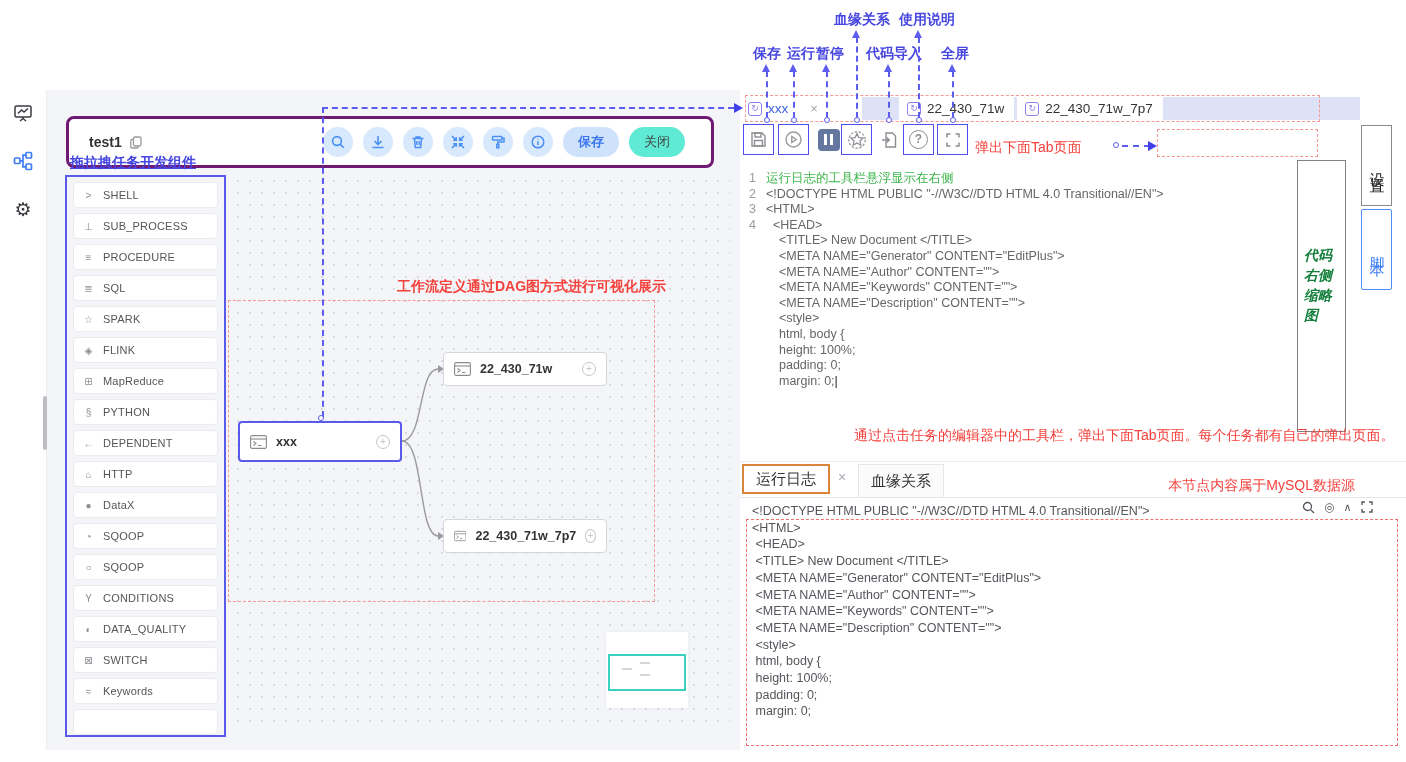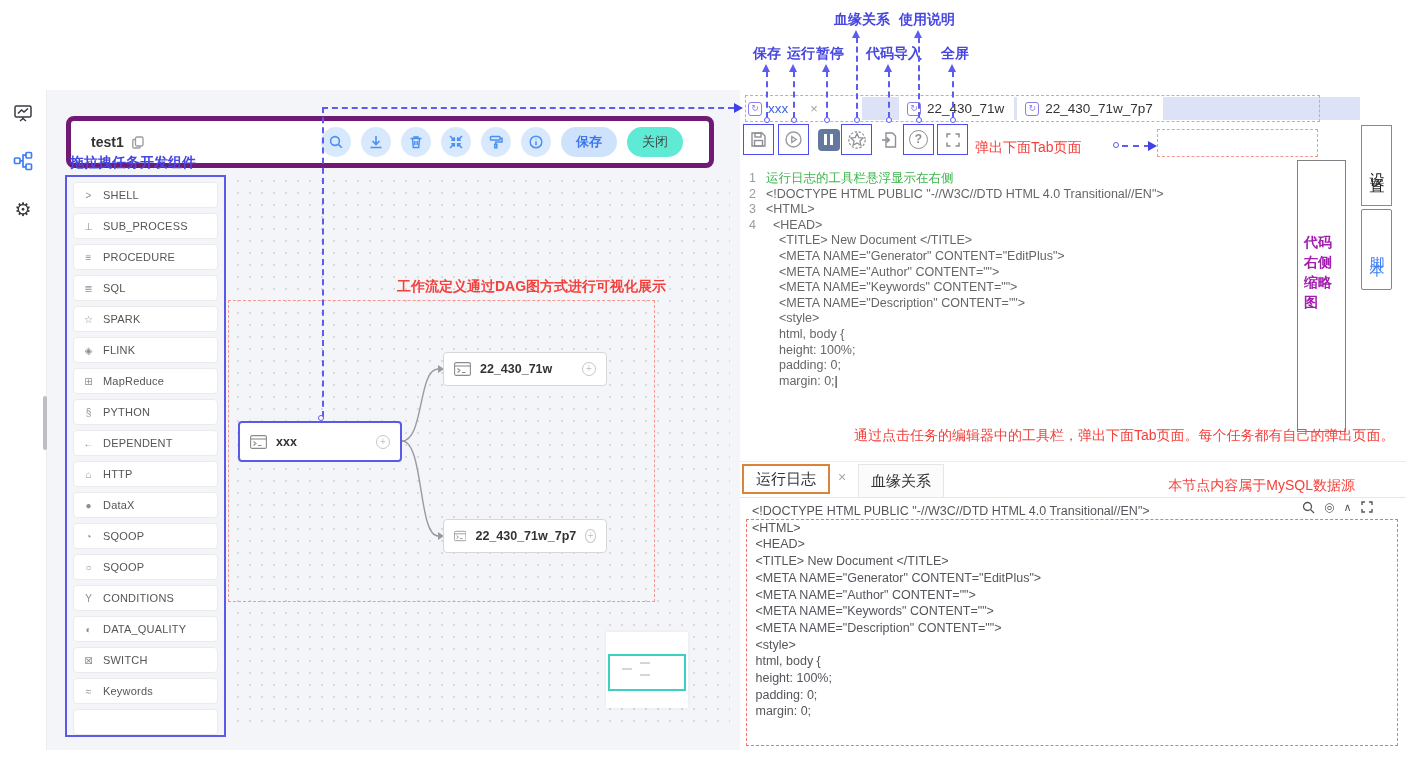--- a/index.html
+++ b/index.html
@@ -7,30 +7,30 @@
   body { font-family:"Liberation Sans","DejaVu Sans",sans-serif; }
   #stage { position:relative; width:1406px; height:762px; background:#fff; overflow:hidden; }
 
   
   .left-rail { position:absolute; left:0; top:90px; width:47px; height:660px; background:#fff; border-right:1px solid #ececf0; display:flex; flex-direction:column; align-items:center; padding-top:12px; gap:26px; }
   .rail-ico { width:22px; height:22px; display:flex; align-items:center; justify-content:center; color:#3a3a40; font-size:19px; cursor:pointer; }
   .drag-handle { position:absolute; left:43px; top:396px; width:4px; height:54px; background:#bdbdc2; border-radius:2px; }
 
   
   .workspace { position:absolute; left:47px; top:90px; width:693px; height:660px; background:#f4f5f8; }
-  .wf-header { position:absolute; left:19px; top:26px; width:648px; height:52px; background:#fff; border:5px solid #701a75; border-radius:8px; display:flex; align-items:center; padding:0 26px 0 20px; }
+  .wf-header { position:absolute; left:19px; top:26px; width:648px; height:52px; background:#fff; border:3px solid #701a75; border-radius:8px; display:flex; align-items:center; padding:0 26px 0 20px; }
   .wf-title { font-size:14px; font-weight:bold; color:#333; }
   .copy-ico { margin-left:8px; color:#9a9aa0; }
   .wf-tools { margin-left:auto; display:flex; align-items:center; gap:10px; }
   .cbtn { width:30px; height:30px; border-radius:50%; background:#d9e9fd; display:flex; align-items:center; justify-content:center; cursor:pointer; }
   .pill { height:30px; border-radius:15px; display:flex; align-items:center; justify-content:center; font-size:13px; padding:0 15px; cursor:pointer; }
   .pill.save { background:#cfe2fc; color:#3a76f2; font-weight:bold; }
   .pill.close { background:#5eead4; color:#444; }
 
-  .comp-anno { position:absolute; left:23px; top:64px; font-size:14px; font-weight:bold; color:#4646e0; }
+  .comp-anno { position:absolute; left:23px; top:64px; font-size:14px; font-weight:bold; color:#4646e0;text-decoration:underline; }
   .components { position:absolute; left:18px; top:85px; width:161px; height:562px; border:2px solid #5a5ae8; background:transparent; padding:5px 6px; overflow:hidden; }
   .comp-item { height:26px; background:#fff; border:1px solid #ebebee; border-radius:4px; display:flex; align-items:center; gap:8px; padding:0 8px; margin-bottom:5px; cursor:grab; }
   .comp-gly { width:13px; text-align:center; font-size:10px; color:#8d8d95; }
   .comp-lab { font-size:11px; color:#555; letter-spacing:.2px; }
   .components::after { content:""; display:block; height:24px; background:#fff; border:1px solid #ebebee; border-radius:4px; }
 
   .canvas { position:absolute; left:185px; top:85px; width:498px; height:547px; background-image:radial-gradient(#d9d9de 1px, transparent 1.2px); background-size:12px 12px; }
 
   
   .dag-minimap { position:absolute; left:559px; top:542px; width:82px; height:76px; background:#fff; box-shadow:0 0 4px rgba(0,0,0,.06); }
@@ -64,21 +64,21 @@
   .code { position:absolute; left:740px; top:171px; width:548px; }
   .crow { display:flex; line-height:15.6px; font-size:12.5px; }
   .gut { width:26px; text-align:left; padding-left:9px; color:#9a9aa2; flex:none; }
   .ct { color:#666; white-space:pre; }
   .ct.green { color:#3cb54a; }
   .ct.ind1 { padding-left:7px; }
   .ct.ind2 { padding-left:13px; }
   .ct.cursor::after { content:"|"; color:#222; }
 
   .code-minimap { position:absolute; left:1297px; top:160px; width:49px; height:272px; border:1.5px solid #808086; background:#fff; }
-  .mm-anno { position:absolute; left:1304px; top:232px; width:34px; font-size:14px; font-weight:bold; color:#a21caf; line-height:20px; }
+  .mm-anno { position:absolute; left:1304px; top:245px; width:34px; font-size:14px; font-weight:bold; color:#15803d; line-height:20px;font-style:italic; }
   .side-tab { position:absolute; left:1361px; width:31px; height:81px; background:#fff; display:flex; align-items:center; justify-content:center; }
   .side-tab .vt { writing-mode:vertical-rl; letter-spacing:6px; font-size:15px; }
   #tab-settings { top:125px; border:1.5px solid #88888e; color:#222; }
   #tab-script { top:209px; border:1.5px solid #4d8df5; border-radius:2px; color:#3d7ef5; }
 
   
   .bp-topline { position:absolute; left:740px; top:461px; width:666px; height:1px; background:#ececf0; }
   .bp-underline { position:absolute; left:740px; top:497px; width:666px; height:1px; background:#e6e6ea; }
   .logtab { position:absolute; left:742px; top:464px; width:88px; height:30px; border:2px solid #d9833b; background:#fff; display:flex; align-items:center; justify-content:center; font-size:15px; color:#333; cursor:pointer; }
   .logtab-x { position:absolute; left:838px; top:469px; font-size:14px; color:#a8a8b0; cursor:pointer; }

